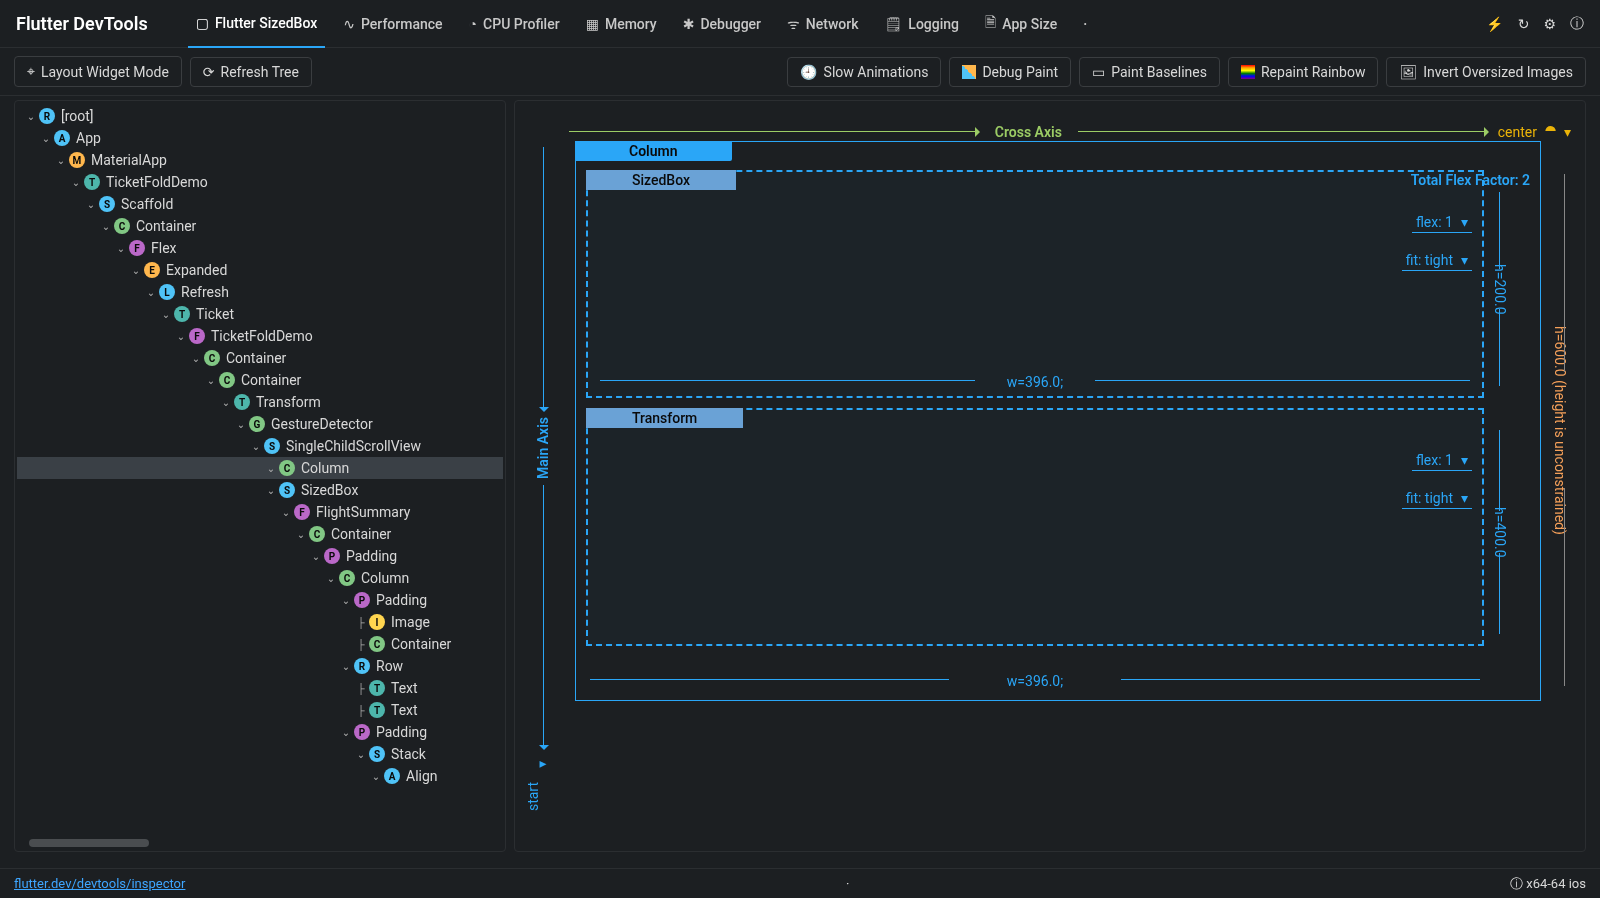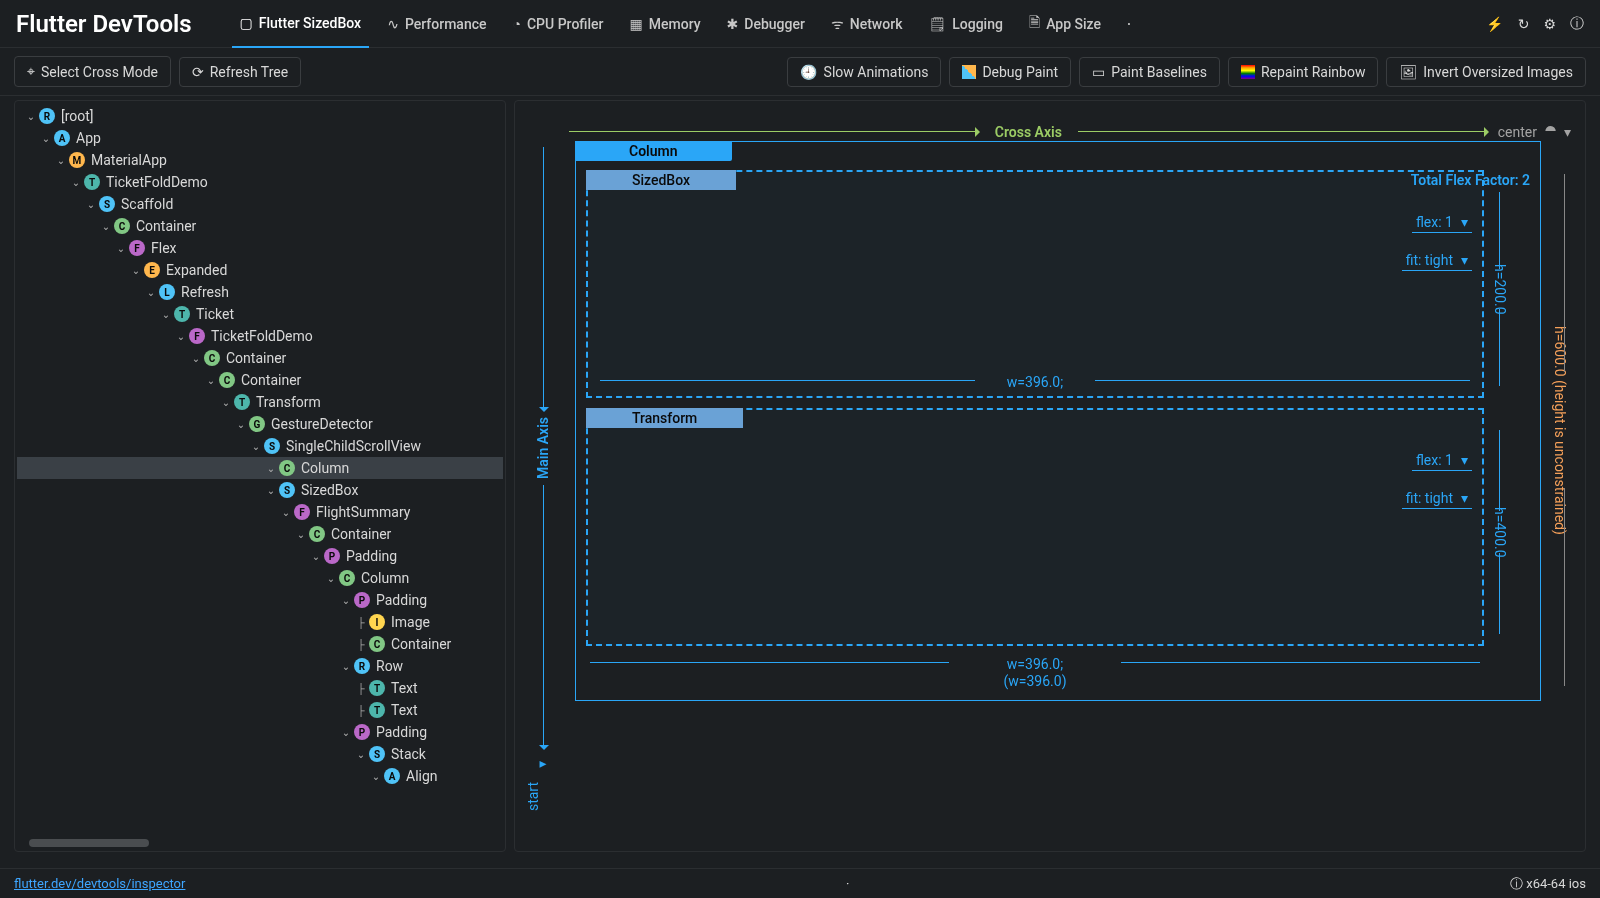--- a/index.html
+++ b/index.html
@@ -1,18 +1,18 @@
 <!DOCTYPE html>
 <html><head>
 <meta charset="utf-8">
 <style>
 * { margin:0; padding:0; box-sizing:border-box; font-family: -apple-system, "Segoe UI", Roboto, sans-serif; }
 body { background:#1c1f22; color:#d8d8d8; width:1600px; height:898px; overflow:hidden; font-size:14px; }
 .header { display:flex; align-items:center; height:48px; padding:0 16px; border-bottom:1px solid #2b2e31; }
-.brand { font-weight:600; font-size:24px; color:#fff; flex:0 0 auto; margin-right:40px; }
+.brand { font-weight:600; font-size:18px; color:#fff; flex:0 0 auto; margin-right:40px; }
 .tabs { display:flex; gap:10px; align-items:center; flex:1; }
 .tab { display:flex; align-items:center; gap:6px; padding:0 8px; height:48px; color:#c8c8c8; cursor:pointer; font-weight:500; }
 .tab.active { color:#fff; border-bottom:2px solid #2aa6f7; }
 .hicons { display:flex; gap:14px; align-items:center; color:#d8d8d8; }
 .hicons span { cursor:pointer; }
 .toolbar { display:flex; align-items:center; gap:8px; padding:8px 14px; border-bottom:1px solid #2b2e31; }
 .btn { display:flex; align-items:center; gap:6px; border:1px solid #3a3d40; background:#1c1f22; color:#d8d8d8; border-radius:4px; padding:6px 12px; cursor:pointer; font-size:14px; }
 .spacer { flex:1; }
 .content { display:flex; height:760px; }
 .tree-panel { width:492px; border:1px solid #2b2e31; margin:4px 0 4px 14px; border-radius:4px; overflow:auto; background:#1c1f22; position:relative; }
@@ -26,21 +26,21 @@
 .b-L{background:#4FC3F7;} .b-G{background:#81C784;} .b-P{background:#BA68C8;} .b-I{background:#FFD54F;}
 .right-panel { flex:1; border:1px solid #2b2e31; margin:4px 14px 4px 8px; border-radius:4px; background:#1c1f22; display:flex; flex-direction:column; }
 .subtabs { display:flex; background:#2b2e31; }
 .subtab { padding:10px 18px; cursor:pointer; color:#bbb; }
 .subtab.active { color:#fff; background:#1c1f22; border-bottom:2px solid #2aa6f7; }
 .layout-area { flex:1; position:relative; padding:14px; }
 .cross-axis-row { display:flex; align-items:center; gap:10px; margin:8px 0 10px 40px; }
 .cross-line { flex:1; height:1px; background:#9ccc65; position:relative; }
 .cross-line::after { content:""; position:absolute; right:-6px; top:-4px; border:5px solid transparent; border-left-color:#9ccc65; }
 .cross-label { color:#9ccc65; font-weight:600; padding:0 6px; }
-.cross-select { color:#a3a3a3; cursor:pointer; display:flex; gap:8px; align-items:center; }
+.cross-select { color:#eab308; cursor:pointer; display:flex; gap:8px; align-items:center; }
 .main-axis-col { position:absolute; left:16px; top:40px; bottom:80px; width:24px; display:flex; flex-direction:column; align-items:center; justify-content:center; }
 .main-axis-label { color:#2aa6f7; writing-mode:vertical-rl; transform:rotate(180deg); font-weight:600; }
 .main-axis-line { width:1px; flex:1; background:#2aa6f7; margin:6px 0; position:relative; }
 .main-axis-line::after { content:""; position:absolute; bottom:-6px; left:-4px; border:5px solid transparent; border-top-color:#2aa6f7; }
 .start-label { position:absolute; left:10px; bottom:40px; color:#2aa6f7; writing-mode:vertical-rl; transform:rotate(180deg); cursor:pointer; }
 .layout-box { position:absolute; left:60px; right:44px; top:40px; height:560px; border:1px solid #2aa6f7; }
 .col-chip { position:absolute; top:-1px; left:-1px; background:#2aa6f7; color:#0a0a0a; font-weight:600; padding:2px 54px; border-radius:0 0 2px 0; }
 .tff { position:absolute; top:4px; right:10px; color:#2aa6f7; font-weight:600;margin-top:26px; }
 .child { position:absolute; left:10px; right:56px; border:2px dashed #2aa6f7; background:rgba(33,150,243,0.03); }
 .child1 { top:28px; height:228px; }
@@ -110,21 +110,21 @@
     <span>⚡</span>
     <span>↻</span>
     <span>⚙</span>
     <span>ⓘ</span>
   </div>
 </div>
 
 <div class="toolbar">
   <button class="btn">
       <span>⌖</span>
-      <span>Select Cross Mode</span>
+      <span>Layout Widget Mode</span>
     </button>
   <button class="btn">
       <span>⟳</span>
       <span>Refresh Tree</span>
     </button>
   <div class="spacer"></div>
   <button class="btn">
       <span>🕘</span>
       <span>Slow Animations</span>
     </button>
@@ -362,21 +362,20 @@
               <span>fit: tight</span>
               <span>▾</span>
             </div>
           <div class="hdim">
               <span>h=400.0</span>
             </div>
         </div>
 
         <div class="bottom-ruler">
           <div class="l1"><span>w=396.0;</span></div>
-          <div><span>(w=396.0)</span></div>
         </div>
 
         <div class="right-ruler">
           <span><span>h=600.0</span>&nbsp;<span>(height is unconstrained)</span></span>
         </div>
       </div>
     </div>
   </div>
 </div>
 

